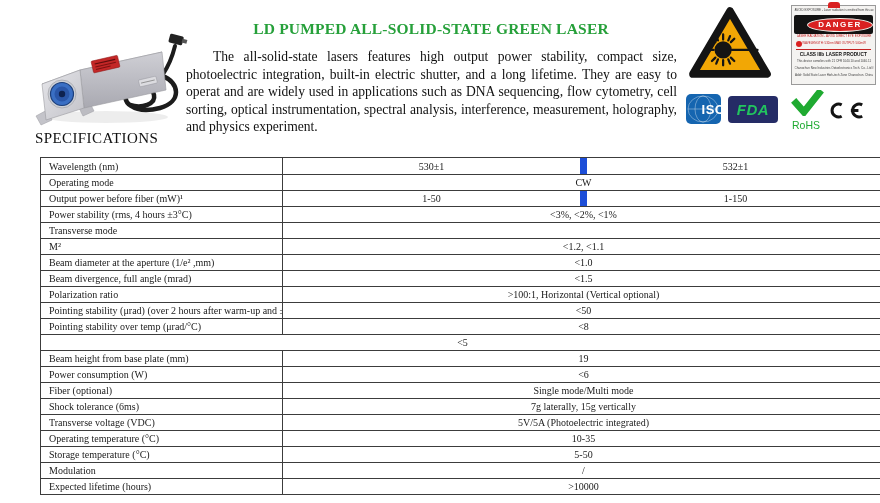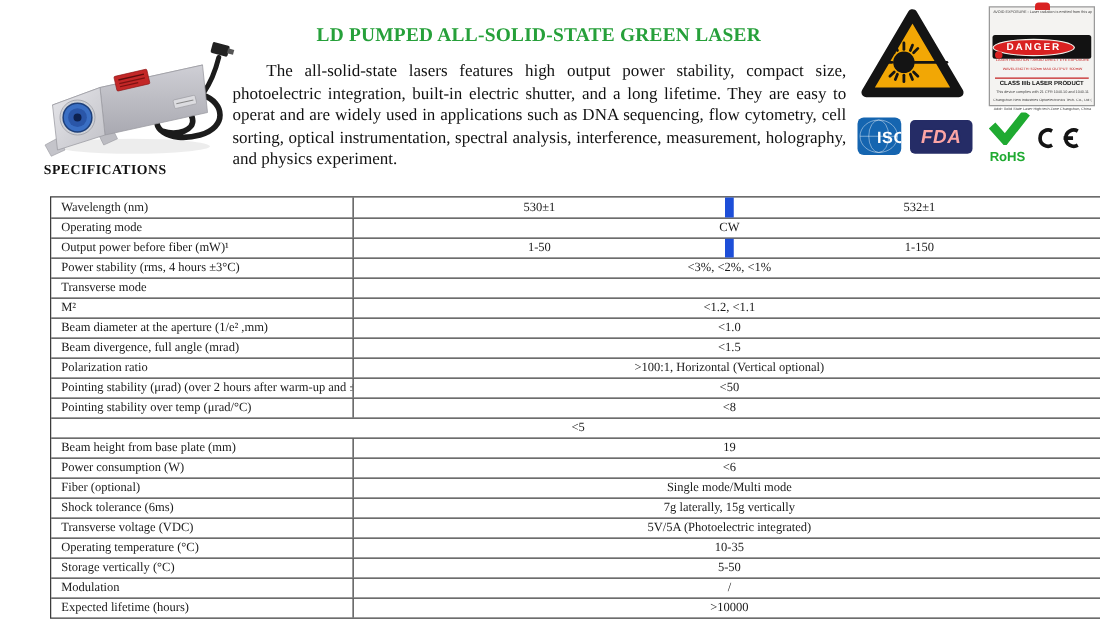--- a/index.html
+++ b/index.html
@@ -15,21 +15,21 @@
     text-align:center; font-weight:bold; font-size:15.5px; color:#26a03a;
     letter-spacing:.2px;
   }
   .description {
     position:absolute; left:186px; top:48px; width:491px;
     font-size:13.6px; line-height:17.6px; text-align:justify; text-indent:27px;
     color:#111;
   }
   .spec-label {
     position:absolute; left:35px; top:130px;
-    font-size:11px; font-weight:bold; letter-spacing:.4px; color:#111;
+    font-size:15px; font-weight:normal; letter-spacing:.4px; color:#111;
   }
 
   
   .photo { position:absolute; left:28px; top:24px; width:162px; height:102px; }
 
   
   .warn-tri { position:absolute; left:687px; top:5px; width:86px; height:76px; }
 
   
   .danger {
@@ -40,22 +40,22 @@
   .danger .tab {
     position:absolute; top:-4px; left:36px; width:12px; height:6px;
     background:#d92121; border-radius:3px 3px 0 0;
   }
   .micro {
     font-size:6px; transform:scale(.5); transform-origin:center top;
     white-space:nowrap; text-align:center; width:200%; margin-left:-50%;
     line-height:7px; overflow:hidden; color:#444;
   }
   .danger .band {
-    height:19px; background:#121212; border-radius:2px; margin-top:13px;
-    display:flex; align-items:center; justify-content:flex-start;
+    height:19px; background:#121212; border-radius:2px; margin-top:0;
+    display:flex; align-items:center; justify-content:flex-end;
   }
   .danger .oval {
     width:66px; height:14px; background:#d92121; border:1.5px solid #f0efe9;
     border-radius:50%; display:flex; align-items:center; justify-content:center;
   }
   .danger .oval span {
     color:#fff; font-weight:bold; font-size:8px; letter-spacing:1.5px; line-height:8px;
   }
   .danger .reddot {
     position:absolute; left:4px; top:35px; width:6px; height:6px;
@@ -79,27 +79,27 @@
     color:#fff; font-weight:bold; font-size:13px;
     font-family:"Liberation Sans", sans-serif; letter-spacing:.5px; z-index:2;
   }
   .iso svg { position:absolute; inset:0; }
   .fda {
     position:absolute; left:728px; top:96px; width:50px; height:27px;
     background:#252c66; border-radius:4px; display:flex; align-items:center;
     justify-content:center;
   }
   .fda span {
-    color:#fca5a5; font-weight:bold; font-style:italic; font-size:15px;
+    color:#22c55e; font-weight:bold; font-style:italic; font-size:15px;
     font-family:"Liberation Sans", sans-serif; letter-spacing:.5px;
     text-shadow:0 0 1px #252c66;
   }
   .rohs { position:absolute; left:788px; top:90px; width:36px; height:38px; text-align:center; }
   .rohs .txt {
-    color:#1faa31; font-weight:bold; font-size:10.5px;
+    color:#1faa31; font-weight:normal; font-size:10.5px;
     font-family:"Liberation Sans", sans-serif; line-height:10px;
   }
   .ce { position:absolute; left:826px; top:97px; width:40px; height:27px; }
 
   
   .spec-table {
     position:absolute; left:28px; top:157px; width:845px;
     border:1px solid #3c3c3c; background:#fff;margin-left:12px;
   }
   .t-row { display:flex; height:16px; border-top:1px solid #3c3c3c; }
@@ -309,21 +309,21 @@
       </div>
       <div class="t-row">
         <div class="t-label">Transverse voltage (VDC)</div>
         <div class="t-val">5V/5A (Photoelectric integrated)</div>
       </div>
       <div class="t-row">
         <div class="t-label">Operating temperature (°C)</div>
         <div class="t-val">10-35</div>
       </div>
       <div class="t-row">
-        <div class="t-label">Storage vertically (°C)</div>
+        <div class="t-label">Storage temperature (°C)</div>
         <div class="t-val">5-50</div>
       </div>
       <div class="t-row">
         <div class="t-label">Modulation</div>
         <div class="t-val">/</div>
       </div>
       <div class="t-row">
         <div class="t-label">Expected lifetime (hours)</div>
         <div class="t-val">&gt;10000</div>
       </div>

